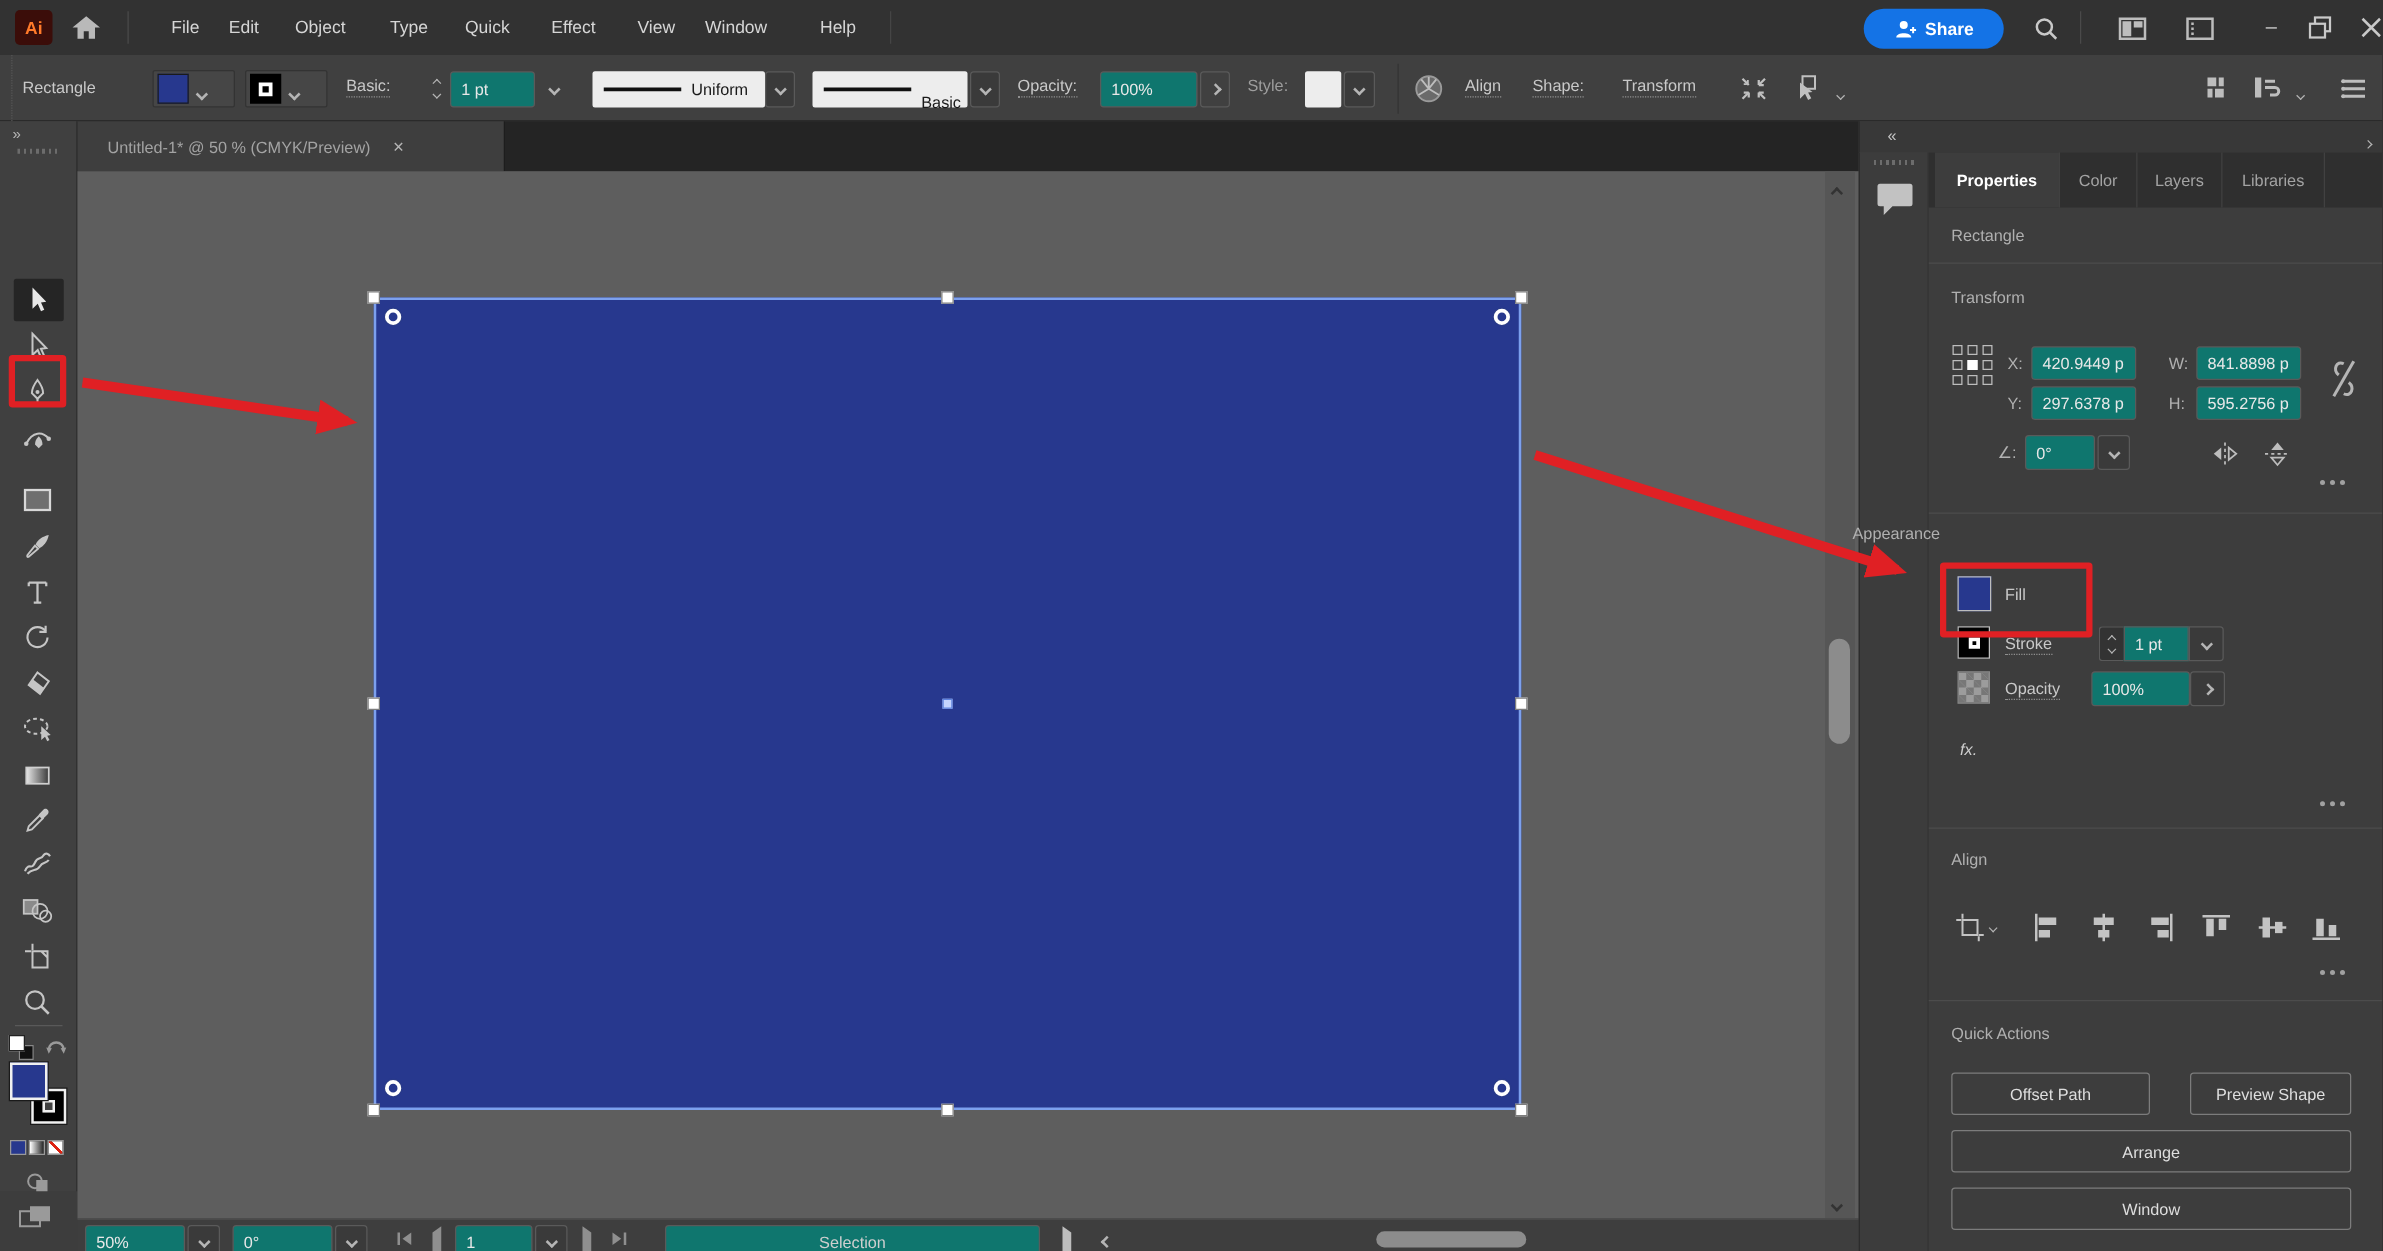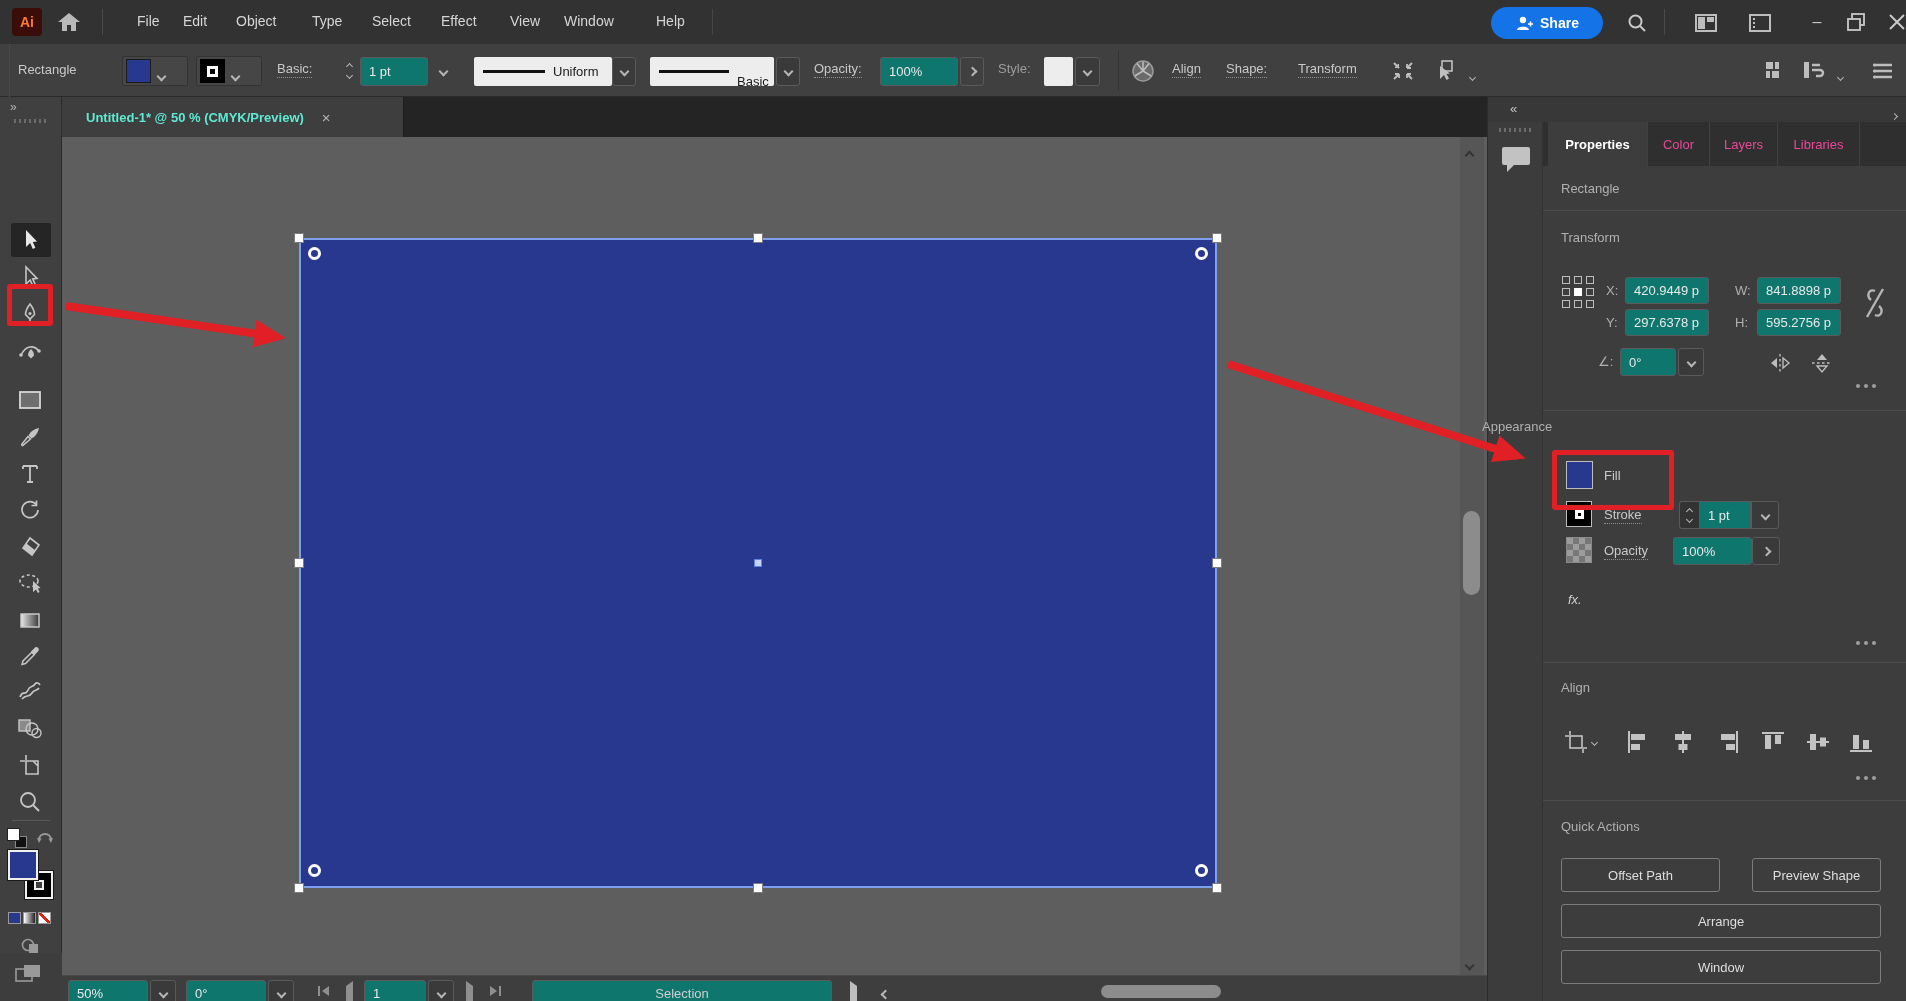--- a/index.html
+++ b/index.html
@@ -19,21 +19,21 @@
   .controlbar{left:0;top:44px;width:1906px;height:53px;background:#404040;border-bottom:1px solid #2a2a2a;}
   .tabbar{left:62px;top:97px;width:1425px;height:40px;background:#242424;}
   .doctab{left:0;top:0;width:342px;height:40px;background:#3e3e3e;border-right:1px solid #1d1d1d;display:flex;align-items:center;}
   .toolbar{left:0;top:97px;width:62px;height:856px;background:#404040;border-right:1px solid #2c2c2c;}
   .canvas{left:62px;top:137px;width:1425px;height:838px;background:#5e5e5e;overflow:hidden;}
   .statusbar{left:62px;top:975px;width:1425px;height:26px;background:#3e3e3e;border-top:1px solid #4a4a4a;overflow:hidden;}
   .dockstrip{left:1487px;top:122px;width:56px;height:879px;background:#3c3c3c;border-left:1px solid #2c2c2c;border-right:1px solid #333;}
   .panelheader{left:1487px;top:97px;width:419px;height:25px;background:#383838;border-left:1px solid #2c2c2c;}
   .panel{left:1543px;top:122px;width:363px;height:879px;background:#3d3d3d;}
   .ptabrow{left:0;top:0;width:363px;height:44px;background:#2f2f2f;}
-  .ptab{position:absolute;top:0;height:44px;display:flex;align-items:center;justify-content:center;font-size:13px;color:#ec4899;border-right:1px solid #414141;}
+  .ptab{position:absolute;top:0;height:44px;display:flex;align-items:center;justify-content:center;font-size:13px;color:#a3a3a3;border-right:1px solid #414141;}
   .ptab.active{background:#3d3d3d;color:#fff;font-weight:bold;}
   
   .field{position:absolute;background:#0f766e;border:1px solid #5a5a5a;border-radius:3px;color:#e8e8e8;font-size:13px;display:flex;align-items:center;padding-left:8px;}
   .cell{position:absolute;background:#3a3a3a;border:1px solid #5a5a5a;border-radius:3px;display:flex;align-items:center;justify-content:center;}
   .whitebox{position:absolute;background:#ededed;border-radius:2px;display:flex;align-items:center;color:#1a1a1a;font-size:13px;}
   .pline{height:3px;background:#111;}
   .hdr{position:absolute;color:#b0b0b0;font-size:13px;white-space:nowrap;}
   .pdivider{position:absolute;left:1543px;width:363px;height:1px;background:#4c4c4c;}
   .dots3{position:absolute;display:flex;gap:4px;}
   .dots3 i{width:4px;height:4px;border-radius:50%;background:#a0a0a0;}
@@ -66,21 +66,21 @@
       <svg width="26" height="24" viewBox="0 0 26 24">
           <path d="M13 3 L24 12 H20 V21 H15 V15 H11 V21 H6 V12 H2 Z" fill="currentColor"></path>
         </svg>
     </div>
     <div class="abs" style="left:102px;top:9px;width:1px;height:26px;background:#4a4a4a;"></div>
 
     <div class="menu-item" style="left:137px;">File</div>
     <div class="menu-item" style="left:183px;">Edit</div>
     <div class="menu-item" style="left:236px;">Object</div>
     <div class="menu-item" style="left:312px;">Type</div>
-    <div class="menu-item" style="left:372px;">Select</div>
+    <div class="menu-item" style="left:372px;">Quick</div>
     <div class="menu-item" style="left:441px;">Effect</div>
     <div class="menu-item" style="left:510px;">View</div>
     <div class="menu-item" style="left:564px;">Window</div>
     <div class="menu-item" style="left:656px;">Help</div>
     <div class="abs" style="left:712px;top:9px;width:1px;height:26px;background:#454545;"></div>
 
     <div class="abs" style="left:1491px;top:7px;width:112px;height:32px;background:#1473E6;border-radius:16px;display:flex;align-items:center;justify-content:center;gap:7px;cursor:pointer;">
       <span>
         <svg width="18" height="16" viewBox="0 0 18 16">
             <circle cx="8" cy="5" r="3.2" fill="#fff"></circle>
@@ -224,21 +224,21 @@
           <path d="M2 3 h18 M2 9 h18 M2 15 h18" stroke="currentColor" stroke-width="2.4"></path>
           <circle cx="2.5" cy="3" r="1.6" fill="currentColor"></circle>
           <circle cx="2.5" cy="9" r="1.6" fill="currentColor"></circle>
           <circle cx="2.5" cy="15" r="1.6" fill="currentColor"></circle>
         </svg>
     </div>
   </div>
 
   <div class="abs tabbar">
     <div class="doctab abs">
-      <span style="margin-left:24px;color:#5eead4;font-size:13px;font-weight:bold;">Untitled-1* @ 50 % (CMYK/Preview)</span>
+      <span style="margin-left:24px;color:#a3a3a3;font-size:13px;font-weight:normal;">Untitled-1* @ 50 % (CMYK/Preview)</span>
       <span style="margin-left:18px;color:#b5b5b5;font-size:15px;cursor:pointer;">×</span>
     </div>
   </div>
 
   <div class="abs toolbar">
     <div class="abs" style="left:10px;top:3px;color:#b5b5b5;font-size:12px;letter-spacing:1px;cursor:pointer;">»</div>
     <div class="abs" style="left:14px;top:22px;width:34px;height:4px;background-image:repeating-linear-gradient(90deg,#6c6c6c 0 2px,transparent 2px 5px);"></div>
 
     <div class="toolhl" style="top:126px;"></div>
 

